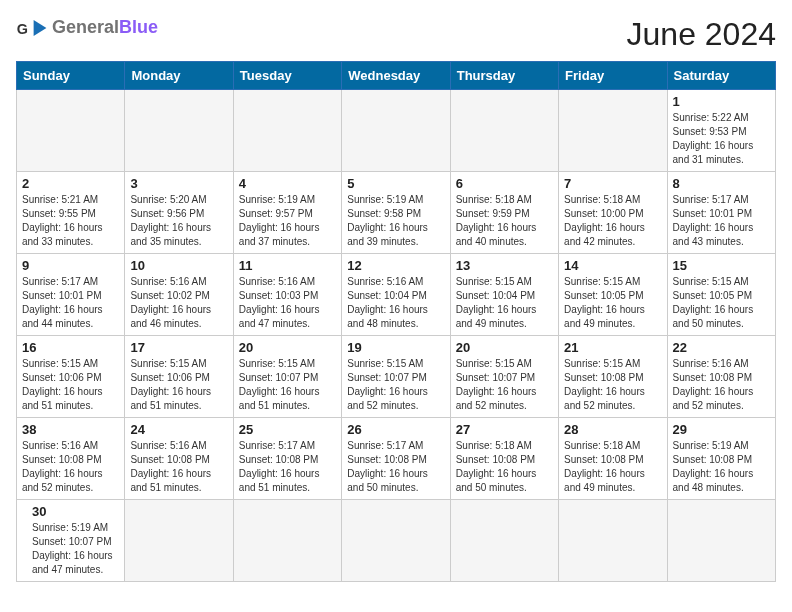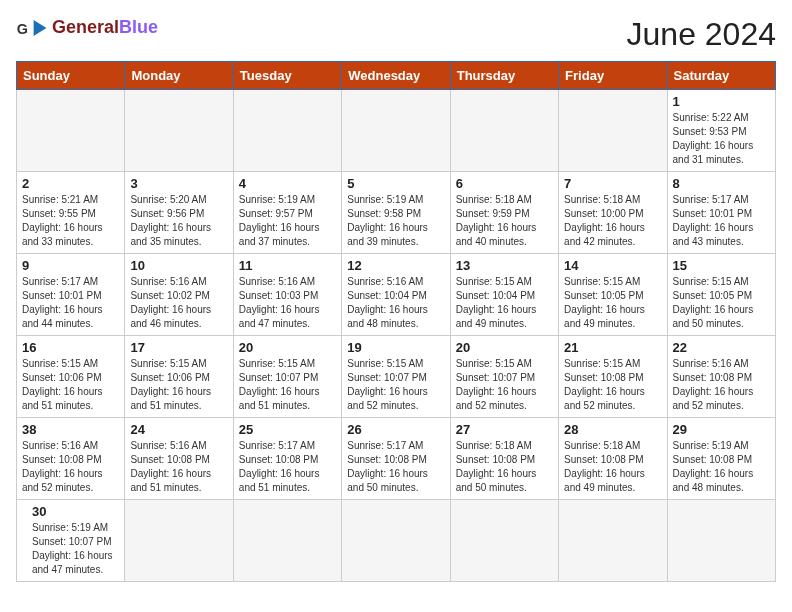--- a/index.html
+++ b/index.html
@@ -20,21 +20,21 @@
       display: flex;
       align-items: center;
       gap: 4px;
     }
     .logo-text {
       font-size: 18px;
       color: #333;
       font-weight: normal;
       line-height: 1.1;
     }
-    .logo-text span { color: #7f1d1d; font-weight: bold; }
+    .logo-text span { color: #737373; font-weight: bold; }
     .logo-icon {
       width: 32px;
       height: 24px;
     }
     .title-area {
       text-align: right;
     }
     .month-year {
       font-size: 32px;
       color: #222;
@@ -43,21 +43,21 @@
     .location {
       font-size: 15px;
       color: #444;
     }
     .calendar-table {
       width: 100%;
       border-collapse: collapse;
       table-layout: fixed;
     }
     .calendar-table th {
-      background: #c2410c;
+      background: #0369a1;
       color: #fff;
       text-align: left;
       padding: 6px 6px;
       font-size: 13px;
       font-weight: bold;
       border: 1px solid #2a6db5;
     }
     .calendar-table td {
       border: 1px solid #ccc;
       vertical-align: top;

